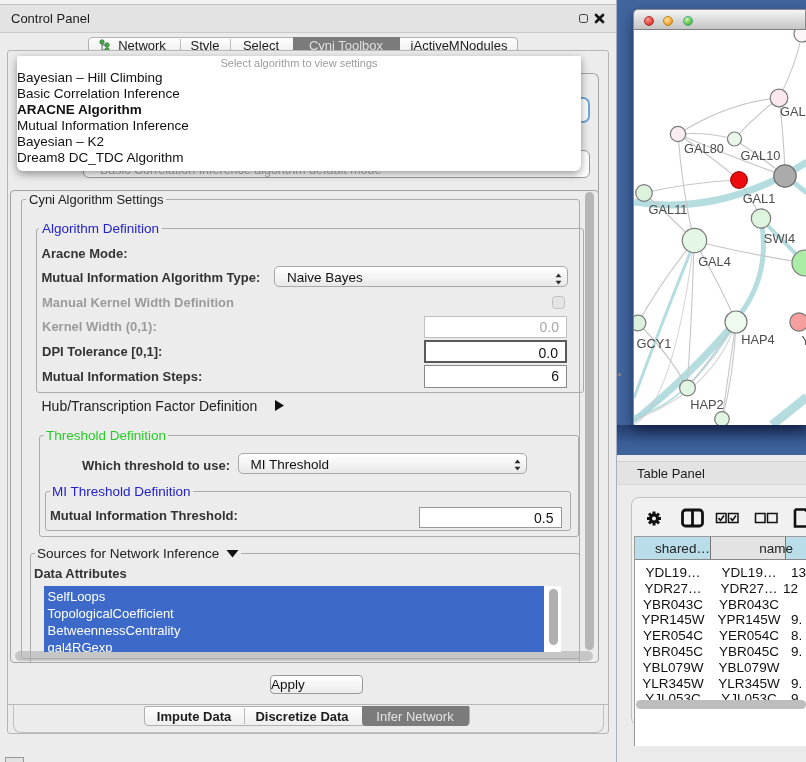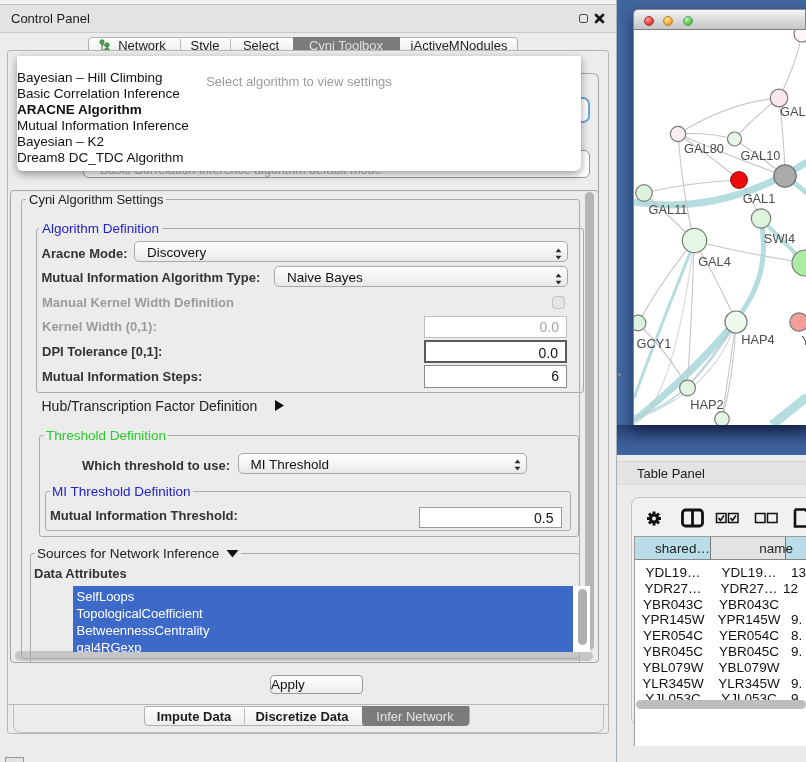--- a/index.html
+++ b/index.html
@@ -213,27 +213,20 @@
 
     <div class="abs" style="left:4px;top:460px;width:578px;height:10px;background:#c6c6c6;border-radius:5px;"></div>
 
     <div class="abs" style="left:10px;top:8px;width:559px;height:460px;border:1px solid #ababab;border-radius:3px;"></div>
     <div class="abs" style="left:15px;top:1px;background:#ececec;padding:0 3px;font-size:13px;color:#1c1c1c;">Cyni Algorithm Settings</div>
 
     <div class="abs" style="left:24.5px;top:37px;width:548px;height:165px;border:1px solid #ababab;border-radius:3px;"></div>
     <div class="abs" style="left:28px;top:30px;background:#ececec;padding:0 3px;font-size:13.5px;color:#2222cc;">Algorithm Definition</div>
 
     <div class="abs lbl" style="left:30.5px;top:54.5px;">Aracne Mode:</div>
-    <div class="abs combo" style="left:123px;top:50px;width:434px;height:21px;">
-          <span>Discovery</span>
-          <div style="position: absolute; right: 5px; top: 50%; margin-top: -6px; width: 7px; height: 12px;"><svg width="7" height="12" viewBox="0 0 7 12">
-              <path d="M3.5,0.5 L6.4,4.2 L0.6,4.2 Z" fill="#2a2a2a"></path>
-              <path d="M3.5,11.5 L6.4,7.8 L0.6,7.8 Z" fill="#2a2a2a"></path>
-            </svg></div>
-        </div>
     <div class="abs lbl" style="left:30.5px;top:79px;">Mutual Information Algorithm Type:</div>
     <div class="abs combo" style="left:263px;top:75px;width:294px;height:21px;">
           <span>Naive Bayes</span>
           <div style="position: absolute; right: 5px; top: 50%; margin-top: -6px; width: 7px; height: 12px;"><svg width="7" height="12" viewBox="0 0 7 12">
               <path d="M3.5,0.5 L6.4,4.2 L0.6,4.2 Z" fill="#2a2a2a"></path>
               <path d="M3.5,11.5 L6.4,7.8 L0.6,7.8 Z" fill="#2a2a2a"></path>
             </svg></div>
         </div>
     <div class="abs lbl dis" style="left:31px;top:103.5px;">Manual Kernel Width Definition</div>
     <div class="abs" style="left:540.5px;top:105px;width:13px;height:13px;background:#e4e4e4;border:1px solid #c0c0c0;border-radius:3.5px;"></div>
@@ -263,21 +256,21 @@
     <div class="abs" style="left:34px;top:300px;width:526px;height:39.5px;border:1px solid #ababab;border-radius:3px;"></div>
     <div class="abs" style="left:39px;top:293px;background:#ececec;padding:0 2px;font-size:13.5px;color:#2222cc;">MI Threshold Definition</div>
     <div class="abs lbl" style="left:39px;top:316.5px;">Mutual Information Threshold:</div>
     <div class="abs fld" style="left:408px;top:315.5px;width:142.5px;height:21.5px;border:1px solid #999;color:#111;">0.5</div>
 
     <div class="abs" style="left:18.5px;top:362px;width:550px;height:130px;border:1px solid #ababab;border-radius:3px;"></div>
     <div class="abs" style="left:24px;top:355px;background:#ececec;padding:0 2px;font-size:13.5px;color:#222;">Sources for Network Inference <svg width="13" height="9" viewBox="0 0 13 9" style="margin-left:3px;">
             <path d="M0.5,1 L12.5,1 L6.5,8.5 Z" fill="#111"></path>
           </svg></div>
     <div class="abs lbl" style="left:23px;top:375px;">Data Attributes</div>
-    <div class="abs" style="left:32.5px;top:395px;width:517px;height:66px;background:#fff;overflow:hidden;margin-left:29px;">
+    <div class="abs" style="left:32.5px;top:395px;width:517px;height:66px;background:#fff;overflow:hidden;">
       <div class="abs" style="left:0;top:0;width:500px;height:80px;background:#3d69c9;"></div>
       <div class="abs itm" style="left:4px;top:3px;">SelfLoops</div>
       <div class="abs itm" style="left:4px;top:20px;">TopologicalCoefficient</div>
       <div class="abs itm" style="left:4px;top:37px;">BetweennessCentrality</div>
       <div class="abs itm" style="left:4px;top:54px;">gal4RGexp</div>
       <div class="abs" style="left:505px;top:3px;width:9px;height:56px;background:#b0b0b0;border-radius:5px;"></div>
     </div>
   </div>
 
   <div class="abs" style="left:270px;top:674.5px;width:93px;height:19px;border:1px solid #9a9a9a;border-radius:4px;background:linear-gradient(#ffffff,#ececec);text-align:left;font-size:13.5px;color:#111;line-height:17px;">Apply</div>
@@ -287,21 +280,21 @@
         <div class="abs" style="left:143.5px;top:706px;width:326px;height:20px;background:linear-gradient(#fdfdfd,#efefef);border:1px solid #b0b0b0;border-radius:2px 2px 4px 4px;"></div>
         <div class="abs" style="left:243.5px;top:708px;width:1px;height:16px;background:#bbb;"></div>
         <div class="abs" style="left:361.5px;top:706px;width:107.5px;height:20px;background:#7b7b7b;border-radius:0 0 4px 4px;"></div>
         <div class="abs" style="left:114px;top:709px;width:160px;text-align:center;font-size:13px;font-weight:bold;color:#1c1c1c;">Impute Data</div>
         <div class="abs" style="left:222px;top:709px;width:160px;text-align:center;font-size:13px;font-weight:bold;color:#1c1c1c;">Discretize Data</div>
         <div class="abs" style="left:335px;top:709px;width:160px;text-align:center;font-size:13px;font-weight:normal;color:#e3e3e3;">Infer Network</div>
       </div>
   <div class="abs" style="left:13px;top:704px;width:591px;height:29px;border:1px solid #bfbfbf;border-top:none;border-radius:0 0 8px 8px;"></div>
 
   <div class="abs" id="popup" style="left:17px;top:56px;width:564px;height:115px;background:#fff;border-radius:2px 2px 6px 6px;box-shadow:0 3px 8px rgba(0,0,0,0.4);">
-    <div class="abs" style="left:0;top:18px;width:564px;text-align:center;font-size:13px;color:#9c9c9c;">Select algorithm to view settings</div>
+    <div class="abs" style="left:0;top:1px;width:564px;text-align:center;font-size:11px;color:#9c9c9c;">Select algorithm to view settings</div>
     <div class="abs pit" style="top: 14px; left: 0px;">Bayesian – Hill Climbing</div>
     <div class="abs pit" style="top: 30px; left: 0px;">Basic Correlation Inference</div>
     <div class="abs pit" style="top: 46px; font-weight: bold; left: 0px;">ARACNE Algorithm</div>
     <div class="abs pit" style="top: 62px; left: 0px;">Mutual Information Inference</div>
     <div class="abs pit" style="top: 78px; left: 0px;">Bayesian – K2</div>
     <div class="abs pit" style="top: 94px; left: 0px;">Dream8 DC_TDC Algorithm</div>
   </div>
 
   <div class="abs" style="left:5px;top:757px;width:19px;height:16px;border:1.5px solid #999;background:#e2e2e2;"></div>
 </div>

